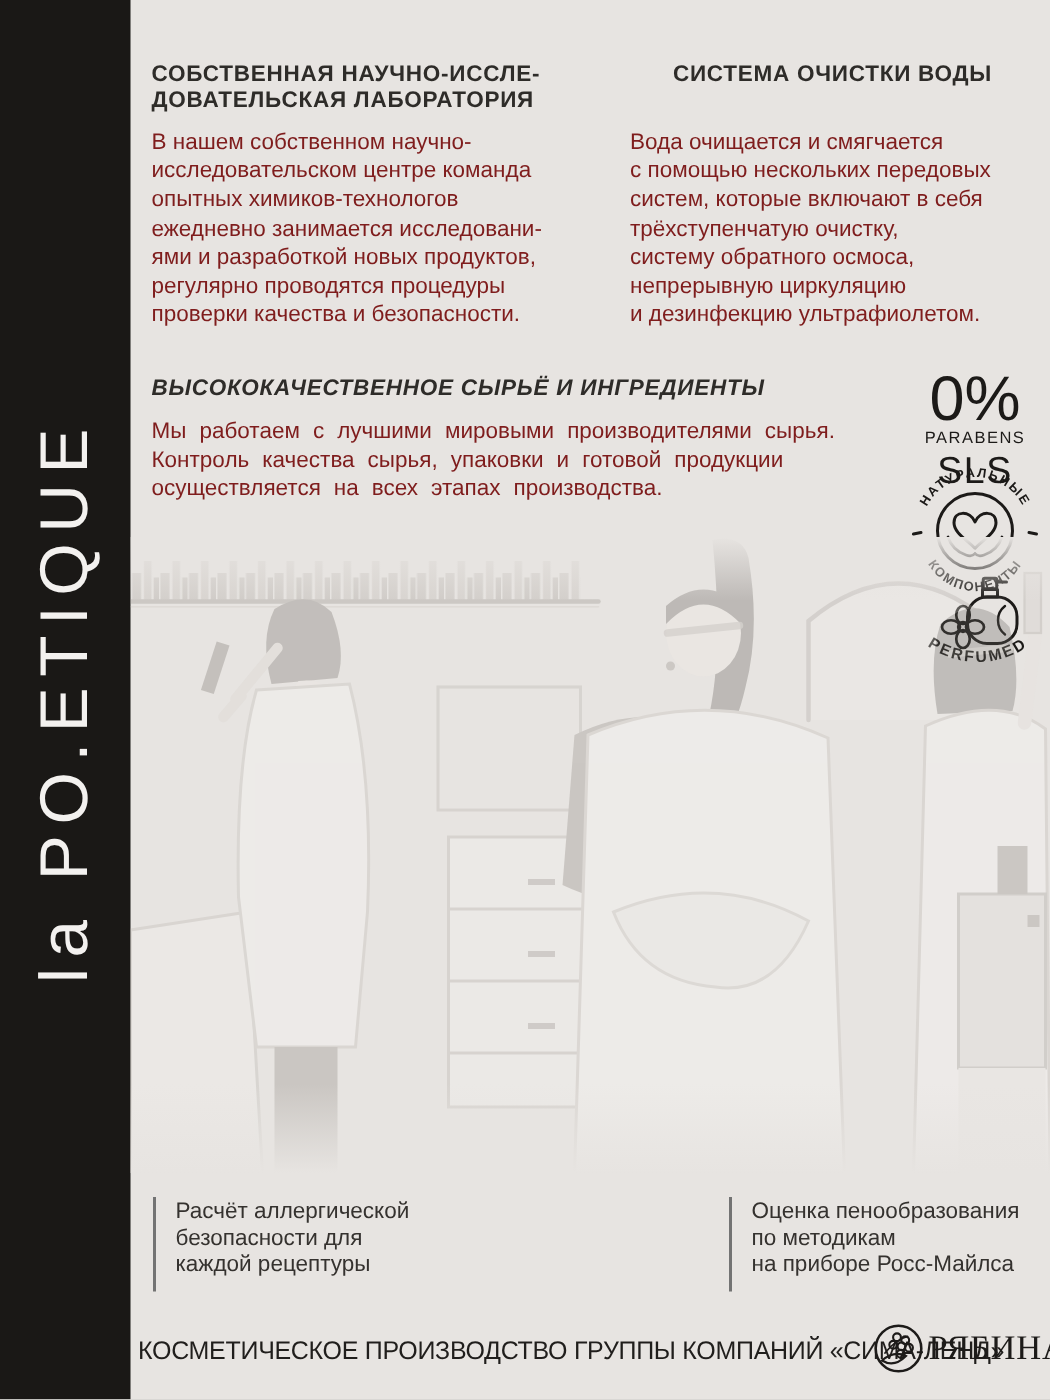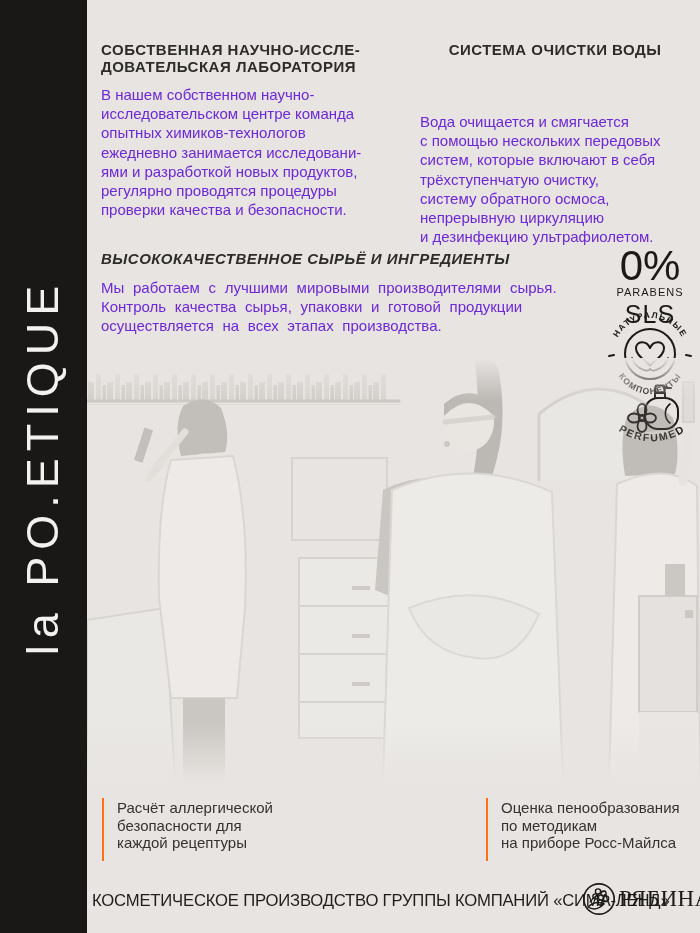--- a/index.html
+++ b/index.html
@@ -6,33 +6,33 @@
   .page{position:relative;width:700px;height:933px;margin:0 auto;background:#e7e4e1;
         font-family:"Liberation Sans",sans-serif;overflow:hidden;color:#2e2c29;}
   
   .sidebar{position:absolute;left:0;top:0;width:87px;height:933px;background:#1a1816;
            display:flex;align-items:center;justify-content:center;}
   .logo{transform:rotate(-90deg);white-space:nowrap;color:#f3f1ef;font-size:45px;
         font-weight:400;letter-spacing:7px;}
   
   .h{position:absolute;margin:0;font-size:15px;font-weight:700;letter-spacing:.5px;
      line-height:1.1;color:#2e2c29;white-space:pre-line;}
-  .p{position:absolute;margin:0;font-size:15px;line-height:19.2px;color:#6d28d9;
+  .p{position:absolute;margin:0;font-size:15px;line-height:19.2px;color:#7f1d1d;
      white-space:pre-line;}
   .p.jst{word-spacing:4.5px;}
   
   .zero{position:absolute;left:604px;top:246px;width:92px;text-align:center;color:#1c1a18;}
   .zero .z1{font-size:42px;line-height:40px;font-weight:400;}
   .zero .z2{font-size:11px;line-height:12px;letter-spacing:1px;font-weight:400;}
   .zero .z3{font-size:25px;line-height:33px;font-weight:400;letter-spacing:1px;}
   .badge{position:absolute;}
   
   .photo{position:absolute;left:87px;top:358px;width:613px;height:424px;}
   
-  .feature{position:absolute;top:798px;height:62px;border-left:2px solid #f97316;
+  .feature{position:absolute;top:798px;height:62px;border-left:2px solid #737373;
            padding:1px 0 0 13px;font-size:15px;line-height:17.5px;color:#35322f;
            white-space:pre-line;}
   .f0{left:102px;width:190px;} .f1{left:298px;width:180px;} .f2{left:486px;width:205px;}
   
   .ftext{position:absolute;left:92px;top:891px;font-size:17px;letter-spacing:-.2px;
          color:#201e1c;transform:scaleX(.98);transform-origin:left;}
   .flogo{position:absolute;left:581px;top:881px;}
   .fbrand{position:absolute;left:619px;top:886px;font-family:"Liberation Serif",serif;
           font-size:23px;letter-spacing:.5px;color:#1d1b19;}
   svg text{font-family:"Liberation Sans",sans-serif;}
@@ -50,21 +50,21 @@
 ДОВАТЕЛЬСКАЯ ЛАБОРАТОРИЯ</h2>
   <p class="p" style="left:101px;top:85px;width:310px;">В нашем собственном научно-
 исследовательском центре команда
 опытных  химиков-технологов
 ежедневно занимается исследовани-
 ями и разработкой новых продуктов,
 регулярно проводятся процедуры
 проверки качества и безопасности.</p>
 
   <h2 class="h" style="left:420px;top:42px;width:270px;text-align:center;">СИСТЕМА ОЧИСТКИ ВОДЫ</h2>
-  <p class="p" style="left:420px;top:85px;width:280px;margin-top:27px;">Вода очищается и смягчается
+  <p class="p" style="left:420px;top:85px;width:280px;">Вода очищается и смягчается
 с помощью  нескольких  передовых
 систем, которые  включают в себя
 трёхступенчатую  очистку,
 систему  обратного  осмоса,
 непрерывную  циркуляцию
 и дезинфекцию ультрафиолетом.</p>
 
   <h2 class="h" style="left:101px;top:251px;width:520px;font-style:italic;">ВЫСОКОКАЧЕСТВЕННОЕ СЫРЬЁ И ИНГРЕДИЕНТЫ</h2>
   <p class="p jst" style="left:101px;top:278px;width:515px;">Мы работаем с лучшими мировыми производителями сырья.
 Контроль качества сырья, упаковки и готовой продукции

